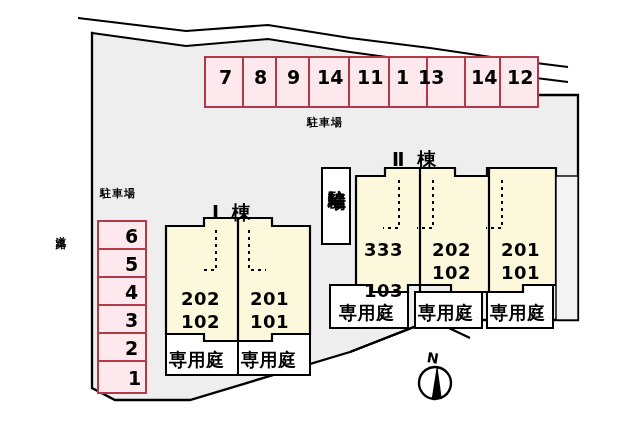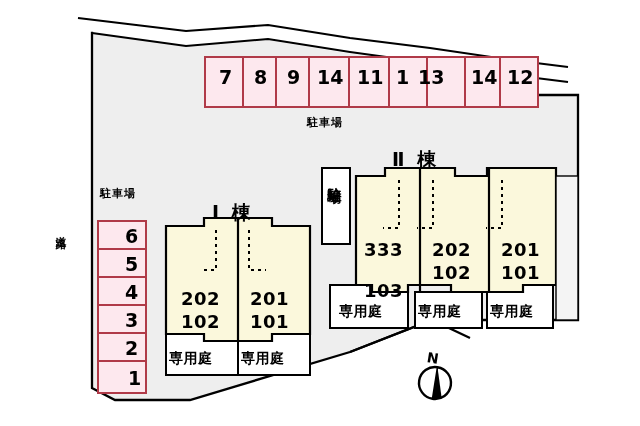--- a/index.html
+++ b/index.html
@@ -39,21 +39,21 @@
   }
   .unit-num {
     font-size: 18px;
     letter-spacing: 0.5px;
   }
   .jp {
     font-size: 11px;
     letter-spacing: 1px;
   }
   .jp-sm {
-    font-size: 14px;
+    font-size: 18px;
     letter-spacing: 0.5px;
   }
   .jp-vert {
     writing-mode: vertical-rl;
     text-orientation: upright;
     letter-spacing: 2px;
   }
   .bldg-title {
     font-size: 19px;
     letter-spacing: 3px;

